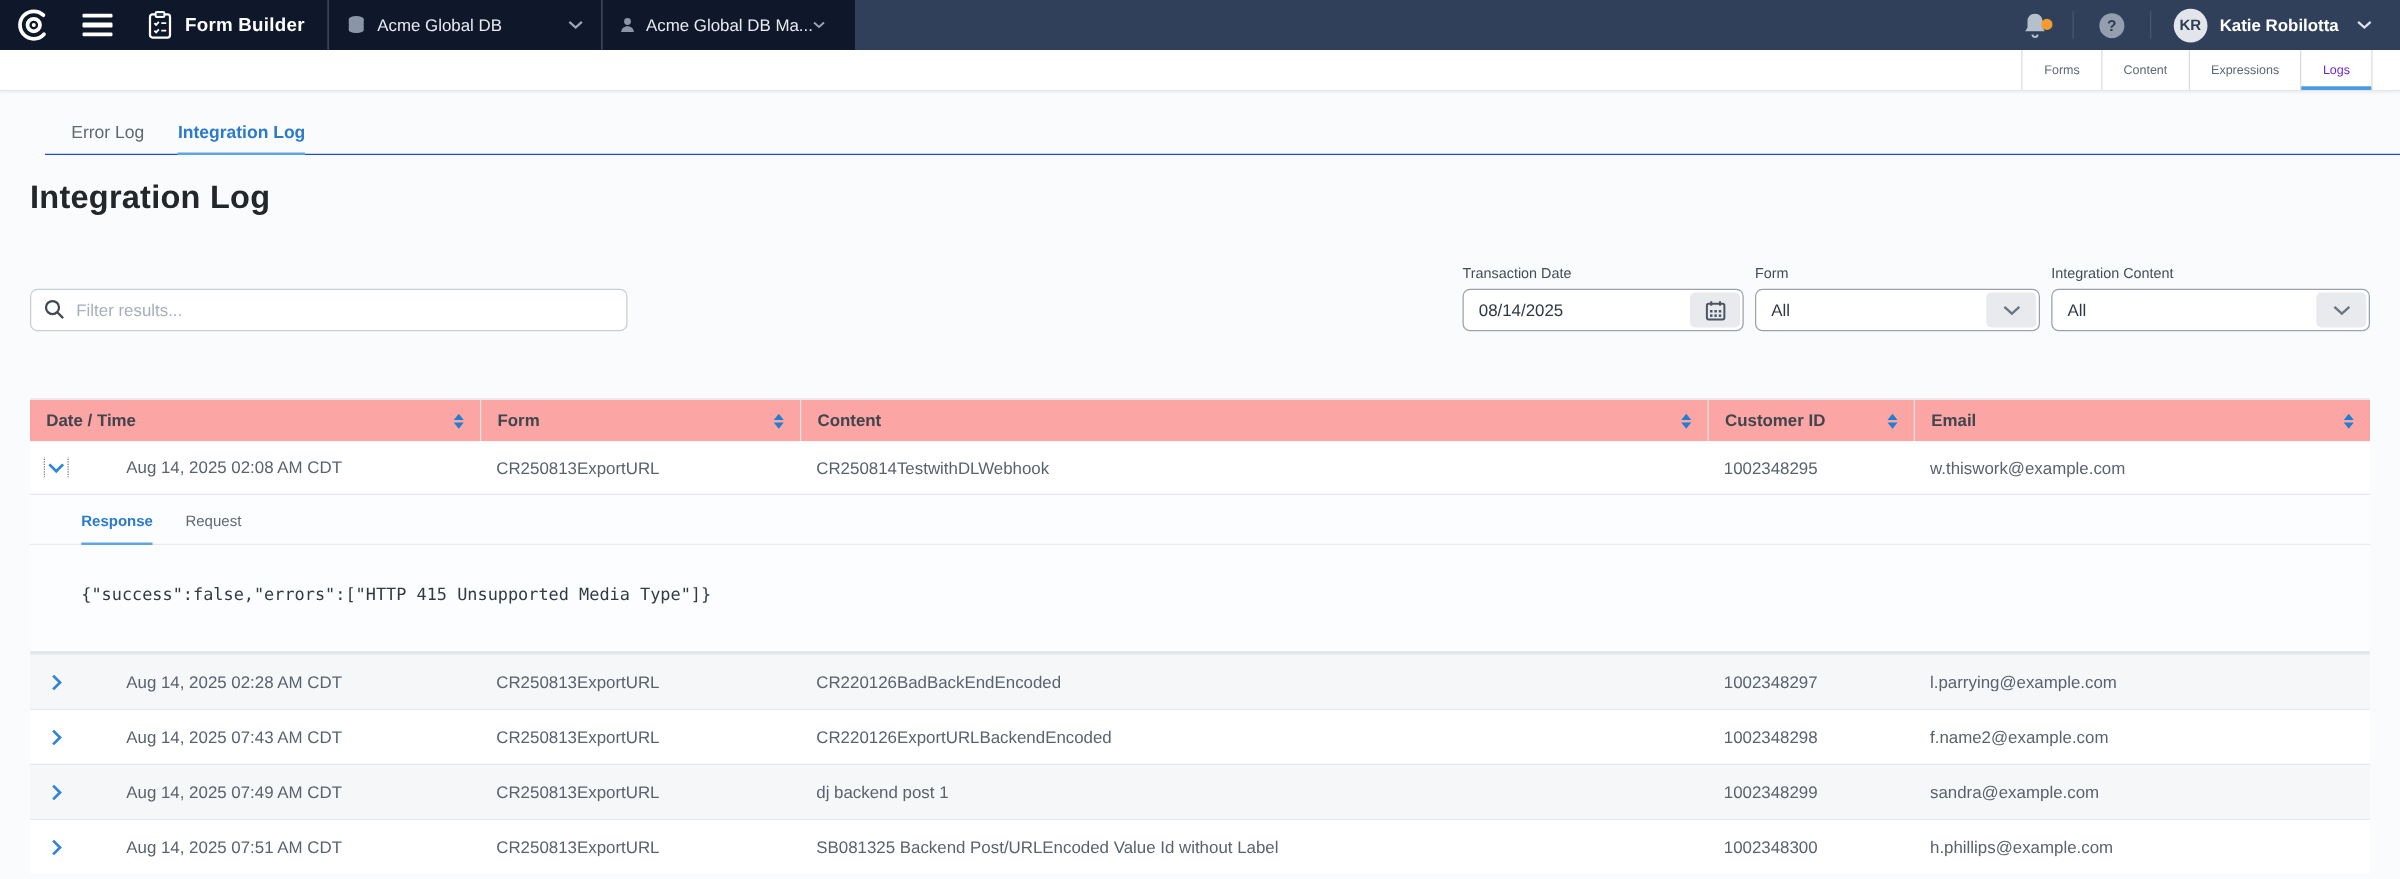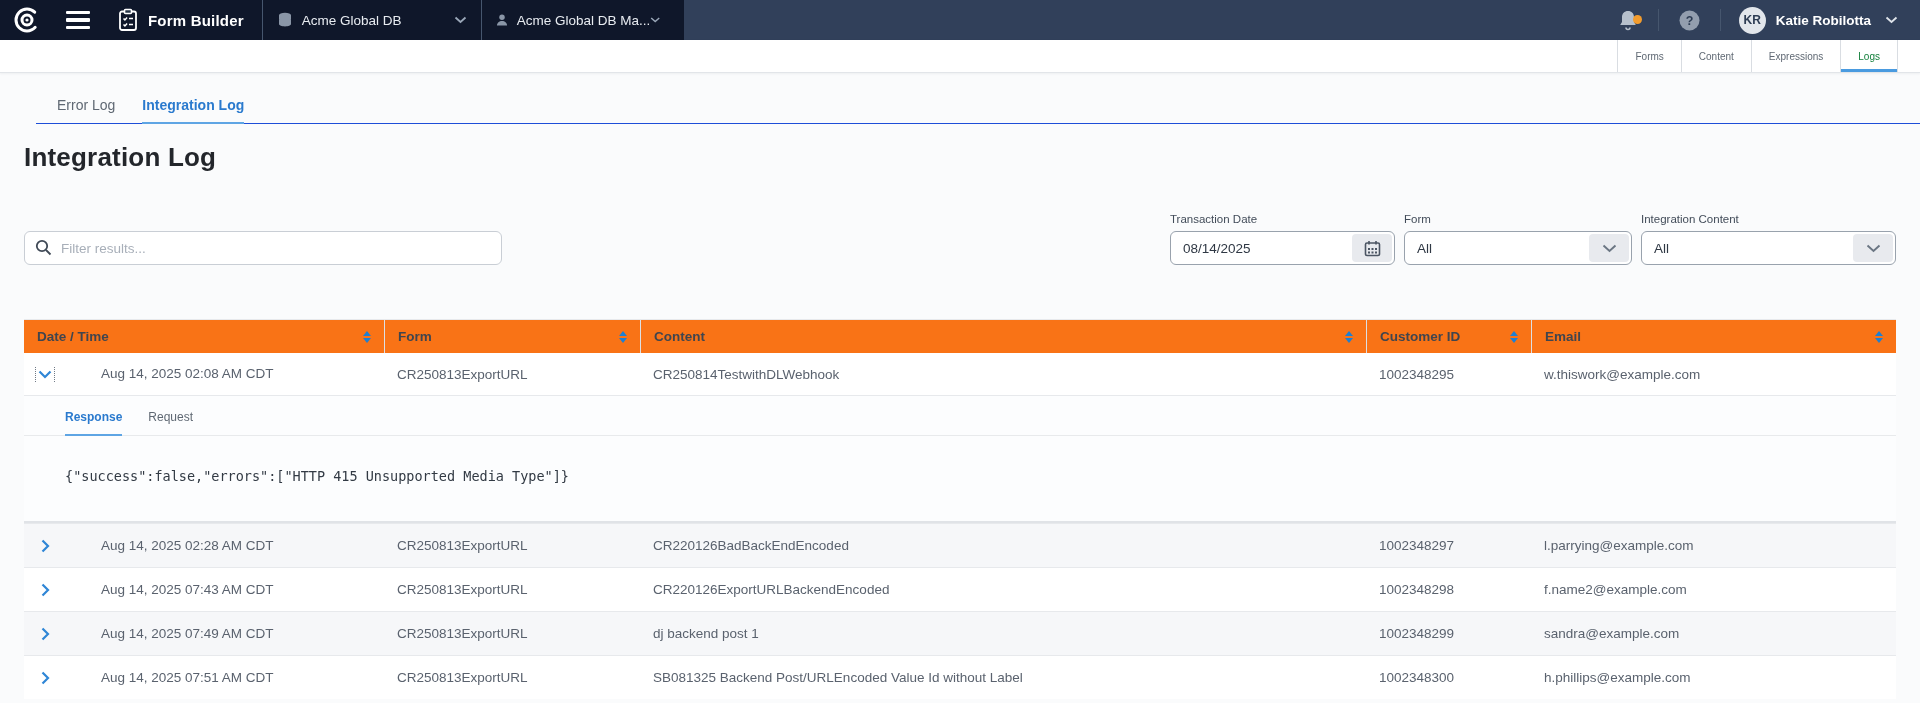--- a/index.html
+++ b/index.html
@@ -28,21 +28,21 @@
   .tb-avatar { width:27px; height:27px; border-radius:50%; background:#e2e6eb; color:#2d3c53;
     font-size:12px; font-weight:bold; display:flex; align-items:center; justify-content:center; }
   .tb-username { font-size:13.5px; font-weight:bold; margin:0 14px 0 10px; }
 
   
   .subnav { height:33px; background:#ffffff; border-bottom:1px solid #e2e5e9;
     display:flex; justify-content:flex-end; align-items:stretch; padding-right:22px;
     box-shadow:0 1px 2px rgba(40,50,70,.06); }
   .subnav-tab { display:flex; align-items:center; padding:0 17px; font-size:10px; color:#5f6873;
     border-left:1px solid #d9dde2; cursor:pointer; position:relative; }
-  .subnav-tab:last-child { border-right:1px solid #d9dde2; color:#15803d; }
+  .subnav-tab:last-child { border-right:1px solid #d9dde2; color:#6d28d9; }
   .subnav-tab.active::after { content:""; position:absolute; left:0; right:0; bottom:0; height:3px; background:#4a9be0; }
 
   
   .logtabs { margin-top:24px; border-bottom:1px solid #1d4ed8; padding-left:21px; display:flex;margin-left:36px; }
   .logtab { font-size:14px; color:#5f6873; padding:0 0 10px 0; margin-right:27px; cursor:pointer; position:relative; }
   .logtab.active { color:#2a7ace; font-weight:bold; }
   .logtab.active::after { content:""; position:absolute; left:0; right:0; bottom:-1px; height:2px; background:#5ea5e4; }
 
   
   .page-title { margin:18px 0 0 24px; font-size:26px; font-weight:bold; color:#23262b; letter-spacing:.2px; }
@@ -58,21 +58,21 @@
   .fgroup .flabel { font-size:11.5px; color:#424c59; margin-bottom:6px; }
   .fbox { height:34px; border:1px solid #99a2ad; border-radius:6px; background:#fff;
     display:flex; align-items:center; overflow:hidden; cursor:pointer; }
   .fbox .fval { font-size:13.5px; color:#2f3844; padding-left:12px; }
   .fbtn { margin-left:auto; margin-right:2px; width:40px; height:28px; background:#e8eaee; border-radius:4px;
     display:flex; align-items:center; justify-content:center; cursor:pointer; }
   .w-date { width:225px; } .w-form { width:228px; } .w-ic { width:255px; }
 
   
   .table { margin:54px 24px 0 24px; }
-  .thead { display:flex; height:34px; background:#f97316; align-items:center; border-top:1px solid #e7e9ec; }
+  .thead { display:flex; height:34px; background:#fca5a5; align-items:center; border-top:1px solid #e7e9ec; }
   .th { display:flex; align-items:center; height:100%; font-size:13.5px; font-weight:bold; color:#40454e;
     padding-left:13px; cursor:pointer; }
   .th + .th { border-left:1px solid #dcdfe4; }
   .sorter { margin-left:auto; margin-right:13px; display:flex; flex-direction:column; gap:2px; cursor:pointer; }
   .sorter i { display:block; width:0; height:0; border-left:4.5px solid transparent; border-right:4.5px solid transparent; }
   .sorter .up { border-bottom:5px solid #1f7fd1; }
   .sorter .dn { border-top:5px solid #1f7fd1; }
   .c1 { width:360px; } .c2 { width:256px; } .c3 { width:726px; } .c4 { width:165px;gap:24px; } .c5 { width:365px; }
 
   .trow { display:flex; align-items:center; height:44px; border-top:1px solid #e7e9ec; background:#fff; cursor:pointer; }

